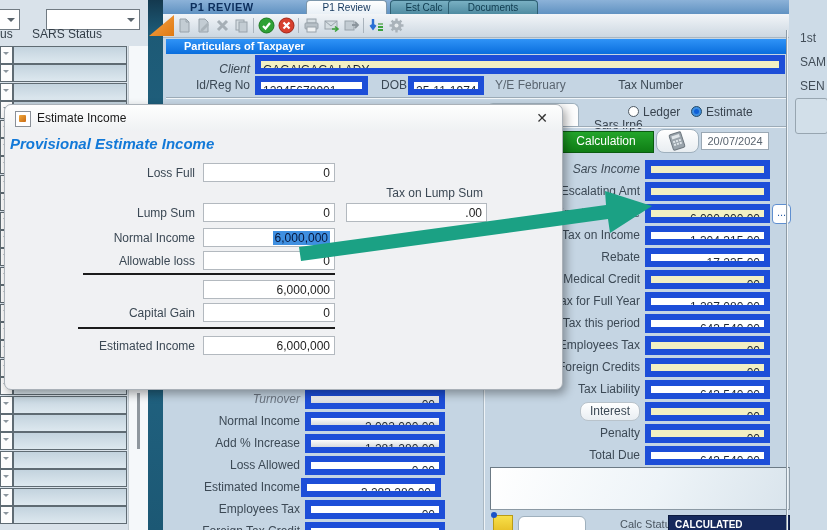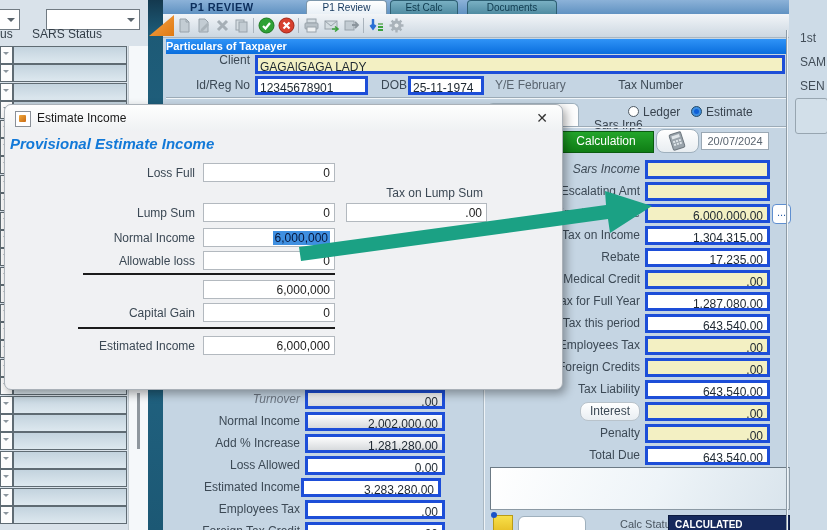--- a/index.html
+++ b/index.html
@@ -24,24 +24,24 @@
   #win-header{position:absolute;left:0;top:0;width:626px;height:14px;background:linear-gradient(#8cb2d8,#6092c2);}
   #win-title{position:absolute;left:27px;top:1px;font-size:11px;font-weight:bold;color:#0c2e5c;letter-spacing:.4px;}
   .tab{position:absolute;top:0;height:13px;border-radius:4px 4px 0 0;font-size:10px;text-align:center;line-height:14px;}
   .tab.inactive{background:linear-gradient(#79b0c3,#4f8ba1);color:#0e3a4e;border:1px solid #2e5f73;border-bottom:none;}
   .tab.active{background:linear-gradient(#ffffff,#e9f0f6);color:#13365c;border:1px solid #7d97ab;border-bottom:none;z-index:2;}
   #toolbar{position:absolute;left:0;top:14px;width:626px;height:23px;background:linear-gradient(#f2f5f8,#ccd7e1);border-bottom:1px solid #a8b6c2;}
   #fold{position:absolute;left:-14px;top:15px;width:25px;height:21px;background:linear-gradient(135deg,#f6a349,#e07a12);clip-path:polygon(0 100%,100% 0,100% 100%);}
   .ticon{position:absolute;top:3px;width:17px;height:17px;}
   .tsep{position:absolute;top:4px;width:1px;height:15px;background:#a9b3bc;}
   #pt-bar{position:absolute;left:3px;top:39px;width:620px;height:15px;background:linear-gradient(#2f93f7,#0a6edd);
-          color:#fff;font-size:11px;font-weight:bold;line-height:15px;padding-left:0;box-sizing:border-box;}
+          color:#fff;font-size:11px;font-weight:bold;line-height:15px;padding-left:18px;box-sizing:border-box;}
   .lbl{position:absolute;font-size:12px;color:#3c4955;white-space:nowrap;text-align:right;}
   .lbl.it{font-style:italic;}
-  .fld{position:absolute;height:19px;background:#fff;border:3px solid #1d4ed8;box-sizing:border-box;
+  .fld{position:absolute;height:19px;background:#fff;border:6px solid #1d4ed8;box-sizing:border-box;
        font-size:12px;color:#1d2731;text-align:right;padding:2px 4px 0 2px;overflow:hidden;white-space:nowrap;}
   .fld.left{text-align:left;}
   .fld.yellow{background:#f3f0c3;}
   .fld.dis{background:linear-gradient(#fdfdfd,#d7dadd);}
   .divline{position:absolute;background:#9cabb7;}
   .divline::after{content:"";position:absolute;left:0;top:100%;width:100%;height:1px;background:#f2f6f9;}
   .radio{position:absolute;width:11px;height:11px;border:1px solid #4e5a64;border-radius:50%;background:#fff;box-sizing:border-box;}
   .radio.sel{border-color:#274b66;}
   .radio.sel::after{content:"";position:absolute;left:2px;top:2px;width:5px;height:5px;border-radius:50%;background:#0f5fd7;}
   .rlbl{position:absolute;font-size:12px;color:#39444f;white-space:nowrap;}
@@ -164,21 +164,21 @@
   <div class="side-lbl" style="top:31px;">1st</div>
   <div class="side-lbl" style="top:55px;">SAM</div>
   <div class="side-lbl" style="top:79px;">SEN</div>
   <div id="side-box"></div>
 
   <div id="main-window">
     <div id="win-header"></div>
     <div id="win-title">P1 REVIEW</div>
     <div class="tab active" style="left:143px;width:79px;">P1 Review</div>
     <div class="tab inactive" style="left:227px;width:66px;">Est Calc</div>
-    <div class="tab inactive" style="left:304px;width:88px;">Documents</div>
+    <div class="tab inactive" style="left:285px;width:88px;">Documents</div>
 
     <div id="toolbar">
       <span class="ticon" style="left:13px;">
         <svg width="17" height="17">
             <path d="M4 2h6l3 3v10H4z" fill="#c3ccd3" stroke="#98a2aa"></path>
             <path d="M10 2v3h3" fill="none" stroke="#98a2aa"></path>
           </svg>
         </span>
       <span class="ticon" style="left:32px;">
         <svg width="17" height="17">
@@ -247,21 +247,21 @@
             <g stroke="#aab3ba" stroke-width="2.4">
               <path d="M8.5 1.5v3M8.5 12.5v3M1.5 8.5h3M12.5 8.5h3M3.6 3.6l2 2M11.4 11.4l2 2M13.4 3.6l-2 2M5.6 11.4l-2 2"></path>
             </g>
           </svg>
         </span>
     </div>
     <div id="fold"></div>
 
     <div id="pt-bar">Particulars of Taxpayer</div>
 
-    <div class="lbl" style="right:539px;top:53px;">Client</div>
+    <div class="lbl" style="right:539px;top:62px;font-style:italic;">Client</div>
     <div class="fld yellow left" style="left:92px;top:55px;width:530px;">GAGA|GAGA LADY</div>
 
     <div class="lbl" style="right:539px;top:78px;">Id/Reg No</div>
     <div class="fld left" style="left:92px;top:76px;width:113px;">12345678901</div>
     <div class="lbl" style="right:382px;top:78px;">DOB</div>
     <div class="fld left" style="left:245px;top:76px;width:76px;">25-11-1974</div>
     <div class="lbl" style="left:332px;top:78px;color:#5a6570;">
       <span>Y/E</span>&nbsp;<span>February</span>
     </div>
     <div class="lbl" style="right:106px;top:78px;">Tax Number</div>

